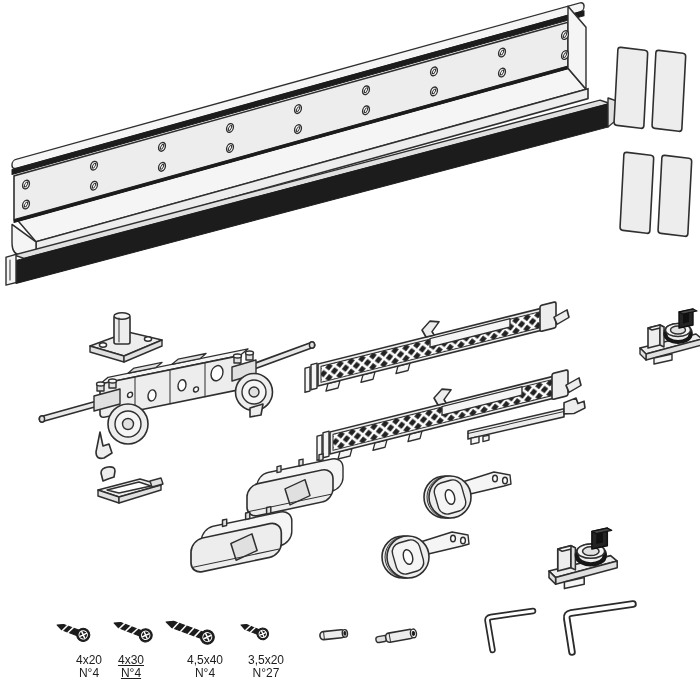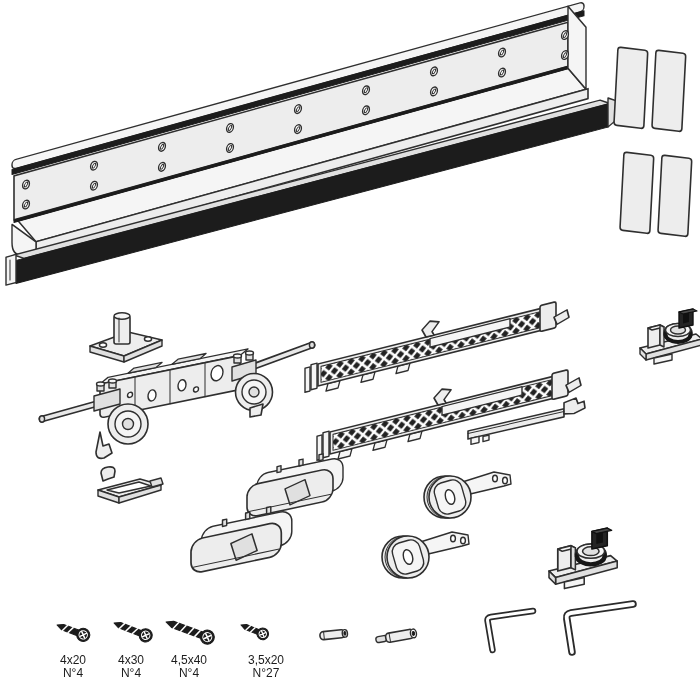--- a/index.html
+++ b/index.html
@@ -256,29 +256,29 @@
   <path d="M533,611 L491,617 Q487,617.6 487.6,621 L492.5,650" stroke="#2b2b2b" stroke-width="6.5" fill="none"></path>
   <path d="M533,611 L491,617 Q487,617.6 487.6,621 L492.5,650" stroke="#fff" stroke-width="3" fill="none"></path>
 </g>
 <g>
   <path d="M633,604 L571,613 Q566,613.8 566.8,618.5 L572,652" stroke="#2b2b2b" stroke-width="7.5" fill="none"></path>
   <path d="M633,604 L571,613 Q566,613.8 566.8,618.5 L572,652" stroke="#fff" stroke-width="3.8" fill="none"></path>
 </g>
 </svg>
 
 <div class="labels">
-  <div class="lab" style="left:38px;">
+  <div class="lab" style="left:54px;">
     <span>4x20</span>
     <span>N°4</span>
   </div>
-  <div class="lab" style="left:96px;">
+  <div class="lab" style="left:96px;text-decoration:underline;">
     <span>4x30</span>
     <span>N°4</span>
   </div>
-  <div class="lab" style="left:154px;">
+  <div class="lab" style="left:170px;">
     <span>4,5x40</span>
     <span>N°4</span>
   </div>
   <div class="lab" style="left:231px;">
     <span>3,5x20</span>
     <span>N°27</span>
   </div>
 </div>
 </div>
 

